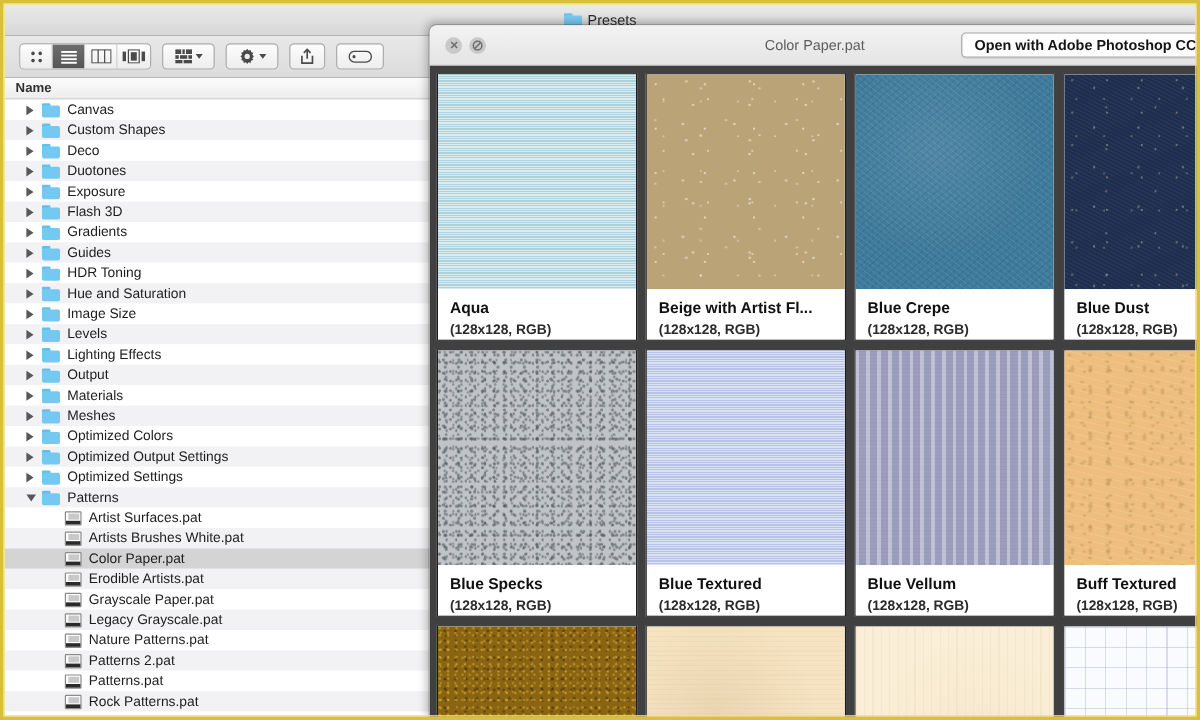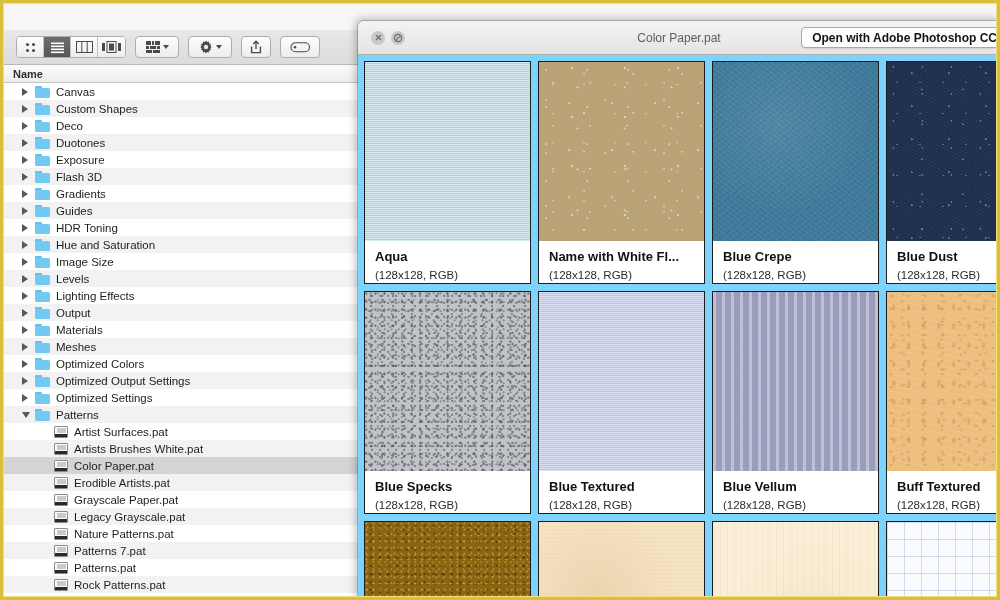--- a/index.html
+++ b/index.html
@@ -242,21 +242,21 @@
     font-size: 12px; font-weight: bold; color: #141414;
     white-space: nowrap;
     box-shadow: 0 1px 1px rgba(0,0,0,.08);
     cursor: default;
   }
 
   
   .ql-body {
     position: absolute;
     left: 0; top: 34px; right: 0; bottom: 0;
-    background: #7dd3fc;
+    background: #404040;
     padding: 6px 0 0 6px;
     overflow: hidden;
   }
   .tile-grid {
     display: grid;
     grid-template-columns: repeat(4, 167px);
     gap: 7px;
   }
   .tile {
     width: 167px; height: 223px;
@@ -272,20 +272,21 @@
     padding: 8px 10px 0 10px;
     background: #fff;
   }
   .tile-name {
     font-size: 13px; font-weight: bold; color: #111;
     white-space: nowrap; overflow: hidden;
   }
   .tile-sub {
     font-size: 11.5px; color: #2b2b2b;
     margin-top: 5px;
+    font-weight: bold;
   }
 
   
   .sw-aqua {
     background-color: #b8dde8;
     background-image: repeating-linear-gradient(to bottom,
       rgba(255,255,255,.45) 0px, rgba(255,255,255,.45) 1px,
       rgba(120,170,185,.20) 1px, rgba(120,170,185,.20) 2px);
   }
   .sw-beige {
@@ -382,20 +383,26 @@
       repeating-linear-gradient(to bottom, rgba(140,155,200,.32) 0 1px, transparent 1px 17px);
   }
 </style>
 </head>
 <body>
 
 <div id="root">
 
   <div class="finder-window">
 
+    <div class="titlebar">
+      <div class="titlebar-title">
+        <span class="folder-icon-sm"></span>
+        <span>Presets</span>
+      </div>
+    </div>
 
     <div class="toolbar">
 
       <div class="btn-group">
         <div class="tb">
           <svg width="13" height="13" viewBox="0 0 13 13">
             <g fill="#4a4a4a">
               <circle cx="3.5" cy="3.5" r="1.5"></circle>
                 <circle cx="9.5" cy="3.5" r="1.5"></circle>
               <circle cx="3.5" cy="9.5" r="1.5"></circle>
@@ -638,21 +645,21 @@
         <div class="row even child">
           <span class="pat-ic"></span>
           <span>Legacy Grayscale.pat</span>
         </div>
         <div class="row odd child">
           <span class="pat-ic"></span>
           <span>Nature Patterns.pat</span>
         </div>
         <div class="row even child">
           <span class="pat-ic"></span>
-          <span>Patterns 7.pat</span>
+          <span>Patterns 2.pat</span>
         </div>
         <div class="row odd child">
           <span class="pat-ic"></span>
           <span>Patterns.pat</span>
         </div>
         <div class="row even child">
           <span class="pat-ic"></span>
           <span>Rock Patterns.pat</span>
         </div>
         <div class="row odd child">
@@ -688,21 +695,21 @@
           <div class="tile">
             <div class="swatch sw-aqua"></div>
             <div class="tile-meta">
               <div class="tile-name">Aqua</div>
               <div class="tile-sub">(128x128, RGB)</div>
             </div>
           </div>
           <div class="tile">
             <div class="swatch sw-beige"></div>
             <div class="tile-meta">
-              <div class="tile-name">Name with White Fl...</div>
+              <div class="tile-name">Beige with Artist Fl...</div>
               <div class="tile-sub">(128x128, RGB)</div>
             </div>
           </div>
           <div class="tile">
             <div class="swatch sw-crepe"></div>
             <div class="tile-meta">
               <div class="tile-name">Blue Crepe</div>
               <div class="tile-sub">(128x128, RGB)</div>
             </div>
           </div>

